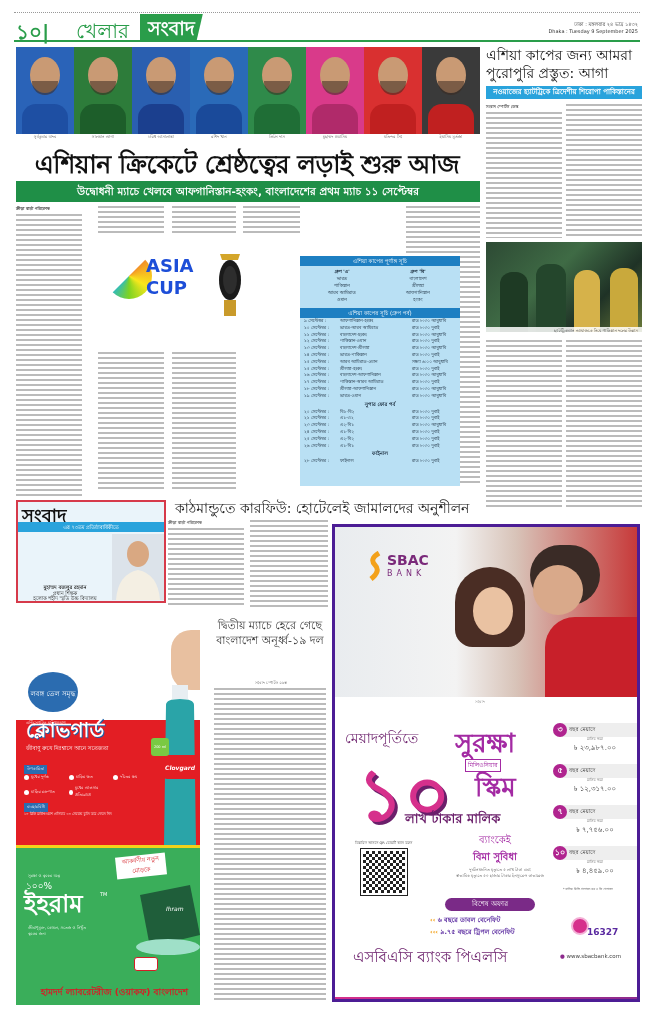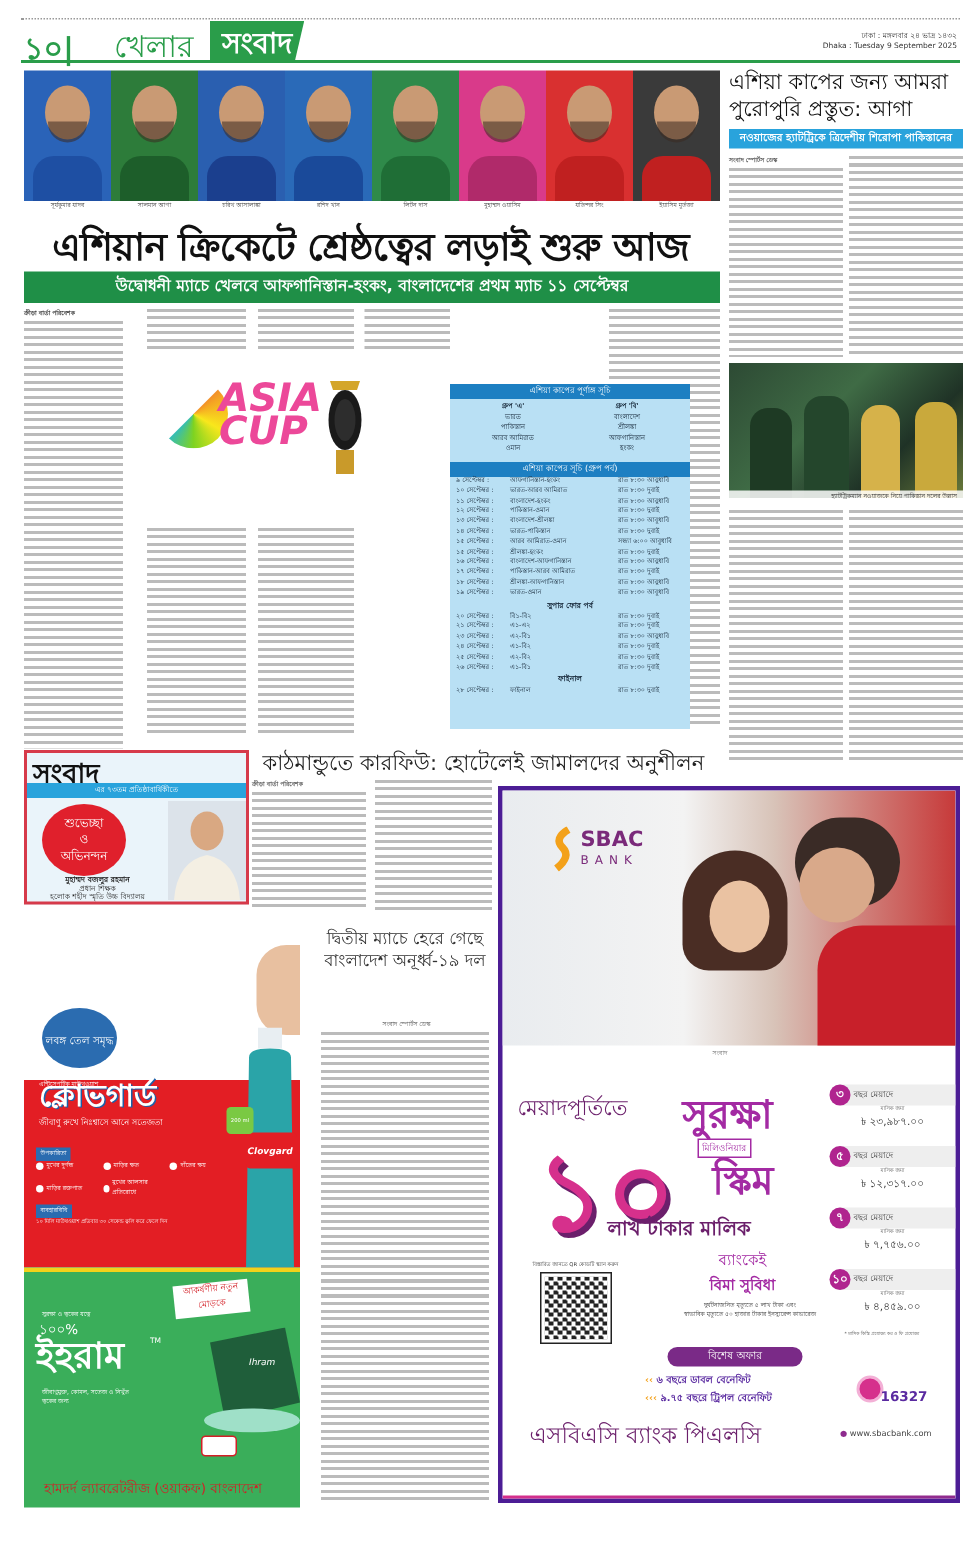--- a/index.html
+++ b/index.html
@@ -30,21 +30,21 @@
   #right-photo { left: 486px; top: 242px; width: 156px; height: 90px; background: linear-gradient(135deg, #2d4a34, #3f6b45 40%, #1f3226 70%, #6a7a3a); overflow: hidden; }
   #right-caption { left: 486px; top: 327px; width: 156px; height: 8px; background: rgba(255,255,255,.85); font-size: 4px; text-align: right; padding-right: 4px; line-height: 8px; color: #333; }
 
   
   #main-headline { left: 14px; top: 145px; width: 466px; font-size: 25px; font-weight: bold; color: #111; text-align: center; white-space: nowrap; letter-spacing: -0.5px; }
   #main-subbar { left: 16px; top: 181px; width: 464px; height: 21px; background: #1f8f47; color: #fff; font-size: 10.5px; text-align: center; line-height: 21px; font-weight: bold; }
 
   
   #asia-cup-graphic { left: 98px; top: 245px; width: 150px; height: 75px; }
   #asia-logo-fan { left: 8px; top: 8px; width: 46px; height: 46px; border-radius: 50%; background: conic-gradient(#e94b3c, #f5a623, #f8e71c, #7ed321, #1bb5e8, #7a3fd6, #e94b3c); clip-path: polygon(0 100%, 50% 50%, 100% 0, 100% 100%); }
-  #asia-logo-text { left: 48px; top: 10px; font-size: 26px; font-weight: bold; font-style: italic; color: #ec4899; line-height: 22px; }
+  #asia-logo-text { left: 48px; top: 10px; font-size: 18px; font-weight: bold; color: #1d4ed8; line-height: 22px; }
   #trophy { left: 118px; top: 5px; width: 28px; height: 68px; }
 
   
   #fixtures { left: 300px; top: 256px; width: 160px; height: 230px; background: #b9e0f4; }
   .fx-title { height: 10px; background: #1d7fc2; color: #fff; font-size: 5.5px; text-align: center; line-height: 10px; }
   .fx-groups { display: flex; height: 42px; padding: 2px 4px; }
   .fx-group { flex: 1; font-size: 4.5px; line-height: 7px; color: #123; text-align: center; }
   .fx-row { display: flex; padding: 0 4px; font-size: 4.3px; line-height: 6.8px; color: #123; }
   .fx-row span:nth-child(1) { width: 36px; }
   .fx-row span:nth-child(2) { flex: 1; }
@@ -69,21 +69,21 @@
   #clov-brand { left: 10px; top: 95px; font-size: 20px; font-weight: bold; color: #fff; text-shadow: 1px 1px 0 #1b5fa8; }
   #clov-slogan { left: 10px; top: 125px; font-size: 5.5px; color: #fff; }
   #clov-bottle { left: 144px; top: 65px; width: 40px; height: 160px; }
   #clov-woman { left: 155px; top: 10px; width: 40px; height: 60px; border-radius: 20px 0 0 20px; background: #e8c0a0; }
   .clov-feat { font-size: 4px; color: #fff; display: flex; align-items: center; gap: 2px; }
   .clov-feat i { width: 5px; height: 5px; border-radius: 50%; background: #fff; display: inline-block; }
 
   
   #ihram-ad { left: 16px; top: 845px; width: 184px; height: 160px; background: #3aae5a; overflow: hidden; }
   #ihram-brand { left: 8px; top: 40px; font-size: 24px; color: #fff; font-weight: bold; }
-  #ihram-footer { left: 0; top: 140px; width: 172px; font-size: 9px; font-weight: normal; color: #d31f26; text-align: center; }
+  #ihram-footer { left: 0; top: 140px; width: 172px; font-size: 9px; font-weight: bold; color: #d31f26; text-align: right; }
 
   
   #u19-headline { left: 210px; top: 618px; width: 120px; font-size: 11px; line-height: 15px; color: #333; text-align: center; }
 
   
   #sbac-ad { left: 332px; top: 524px; width: 308px; height: 478px; border: 3px solid #4c1d95; background: #fff; overflow: hidden; }
   #sbac-photo { left: 0; top: 0; width: 302px; height: 170px; background: linear-gradient(90deg, #e9ecef 0%, #f3f3f3 40%, #d8c3b8 60%, #c73a3a 100%); }
   #sbac-logo-mark { left: 32px; top: 24px; width: 16px; height: 30px; }
   #sbac-logo-name { left: 52px; top: 26px; font-size: 14px; font-weight: bold; color: #7a2a7a; line-height: 15px; }
   #sbac-logo-sub { left: 52px; top: 42px; font-size: 8px; letter-spacing: 4px; color: #7a2a7a; }
@@ -344,25 +344,20 @@
 <div class="filler" style="left:566px;top:340px;width:76px;height:170px"></div>
 
 <div class="abs" id="kathmandu-headline">কাঠমান্ডুতে কারফিউ: হোটেলেই জামালদের অনুশীলন</div>
 <div class="abs small" style="left:168px;top:520px;width:76px;font-weight:bold">ক্রীড়া বার্তা পরিবেশক</div>
 <div class="filler" style="left:168px;top:528px;width:76px;height:80px"></div>
 <div class="filler" style="left:250px;top:520px;width:78px;height:88px"></div>
 
 <div class="abs" id="sangbad-ad">
   <div class="abs" id="sangbad-logo">সংবাদ</div>
   <div class="abs" id="sangbad-band">এর ৭৩তম প্রতিষ্ঠাবার্ষিকীতে</div>
-  <div class="abs" id="greeting-circle">
-    <div>শুভেচ্ছা</div>
-    <div>ও</div>
-    <div>অভিনন্দন</div>
-  </div>
   <svg class="abs" id="person" viewBox="0 0 52 66">
     <rect width="52" height="66" fill="#dce3ea"></rect>
     <ellipse cx="26" cy="20" rx="11" ry="13" fill="#d9a882"></ellipse>
     <path d="M4 66 Q6 40 26 36 Q46 40 48 66 Z" fill="#f4efe3"></path>
   </svg>
   <div class="abs" id="ad-person-name">
     <div style="font-weight:bold">মুহাম্মদ বজলুর রহমান</div>
     <div>প্রধান শিক্ষক</div>
     <div>হলোক শহীদ স্মৃতি উচ্চ বিদ্যালয়</div>
   </div>

